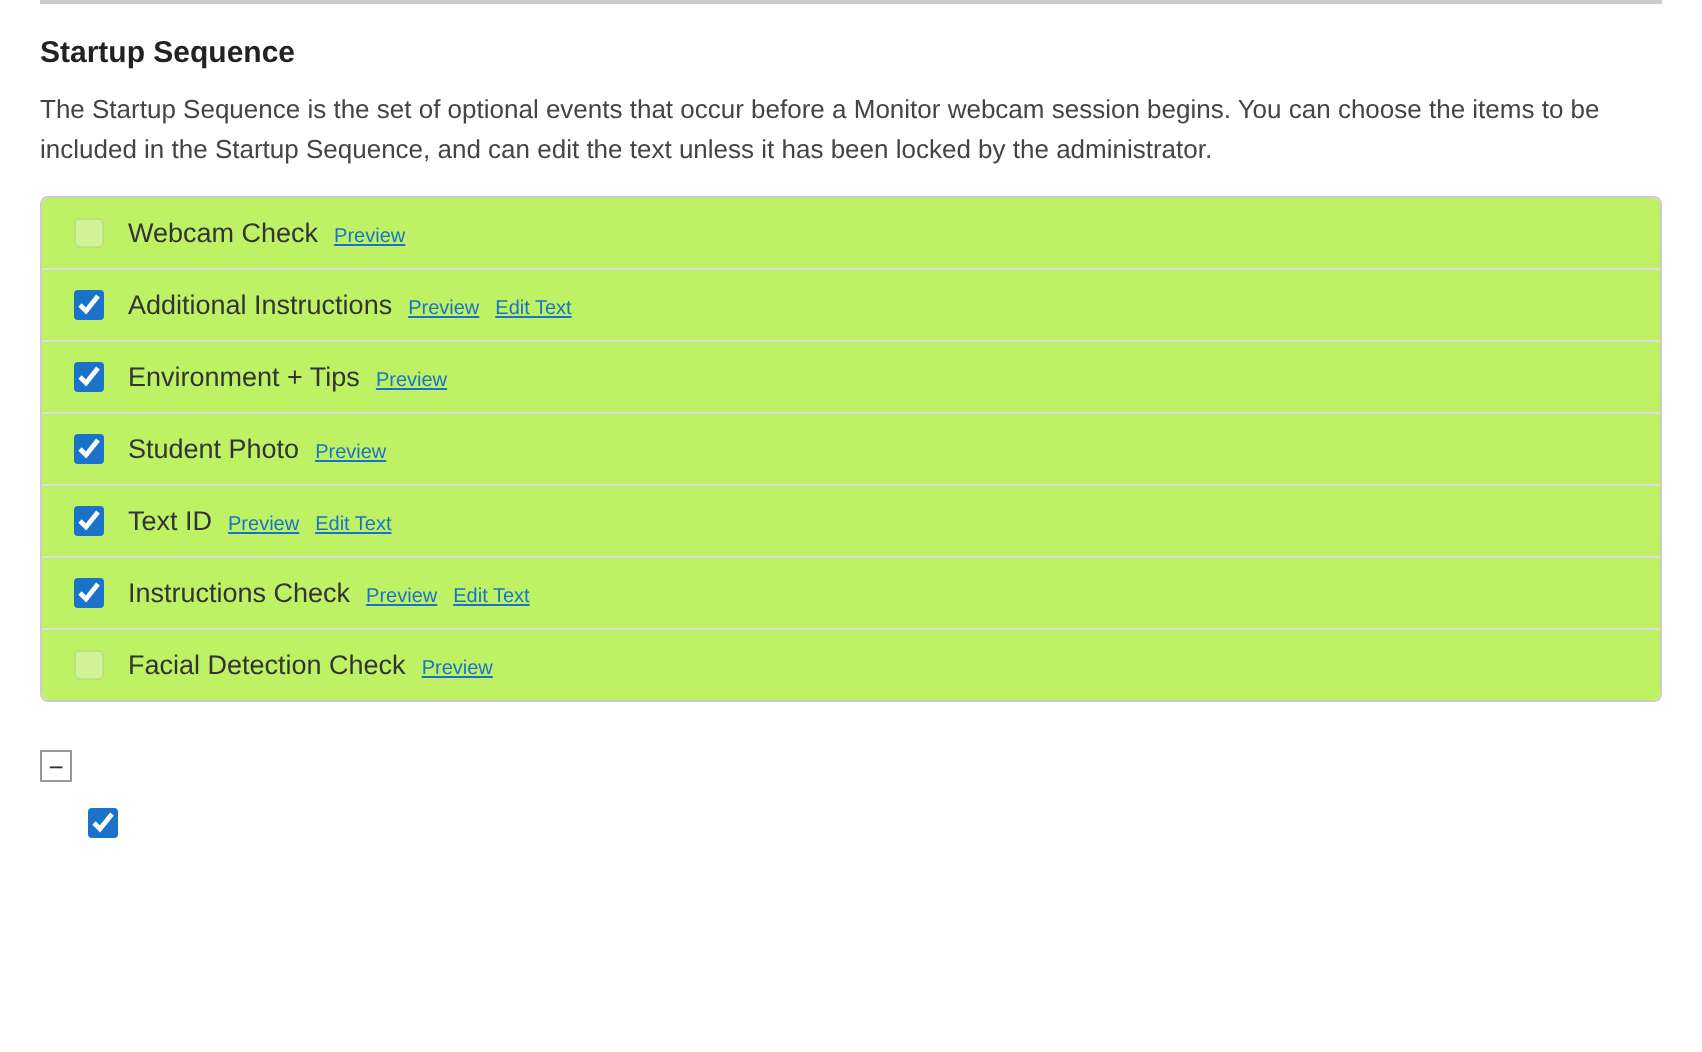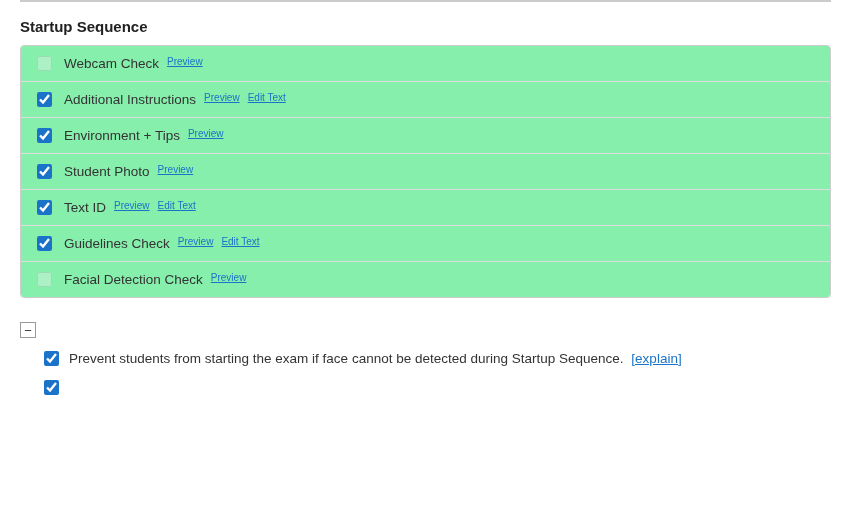--- a/index.html
+++ b/index.html
@@ -32,24 +32,24 @@
 
     .sequence-table {
       border: 1px solid #ccc;
       border-radius: 4px;
       overflow: hidden;
       margin-bottom: 20px;
     }
 
     .sequence-row {
       display: flex;
-      align-items: flex-start;
+      align-items: flex-end;
       padding: 10px 16px;
       border-bottom: 1px solid #ddd;
-      background: #86efac;
+      background: #bef264;
     }
 
     .sequence-row:last-child {
       border-bottom: none;
     }
 
     .sequence-row input[type="checkbox"] {
       width: 15px;
       height: 15px;
       margin-right: 12px;
@@ -150,20 +150,21 @@
 </head>
 <body>
 
 <div class="page-container">
 
   <div class="top-border"></div>
 
   <br>
 
   <div class="section-title">Startup Sequence</div>
+  <div class="section-description">The Startup Sequence is the set of optional events that occur before a Monitor webcam session begins. You can choose the items to be included in the Startup Sequence, and can edit the text unless it has been locked by the administrator.</div>
 
   <div class="sequence-table">
 
   <div class="sequence-row">
         <input type="checkbox" disabled="" style="">
         <span class="row-label">Webcam Check</span>
         <a class="link">Preview</a>
       </div>
       <div class="sequence-row">
         <input type="checkbox" checked="" style="">
@@ -182,42 +183,35 @@
         <a class="link">Preview</a>
       </div>
       <div class="sequence-row">
         <input type="checkbox" checked="" style="">
         <span class="row-label">Text ID</span>
         <a class="link">Preview</a>
         <a class="link">Edit Text</a>
       </div>
       <div class="sequence-row">
         <input type="checkbox" checked="" style="">
-        <span class="row-label">Guidelines Check</span>
+        <span class="row-label">Instructions Check</span>
         <a class="link">Preview</a>
         <a class="link">Edit Text</a>
       </div>
       <div class="sequence-row">
         <input type="checkbox" disabled="" style="">
         <span class="row-label">Facial Detection Check</span>
         <a class="link">Preview</a>
       </div>
     </div>
 
   <div class="facial-section">
     <div class="facial-header">
       <div class="collapse-icon">−</div>
     </div>
 
-    <div class="facial-option">
-      <input type="checkbox" checked="" style="">
-      <span class="facial-option-text">
-        <span>Prevent students from starting the exam if face cannot be detected during Startup Sequence.</span>
-        <a class="explain-link">[explain]</a>
-      </span>
-    </div>
 
     <div class="facial-option">
       <input type="checkbox" checked="" style="">
     </div>
   </div>
 
 </div>
 
 </body></html>

